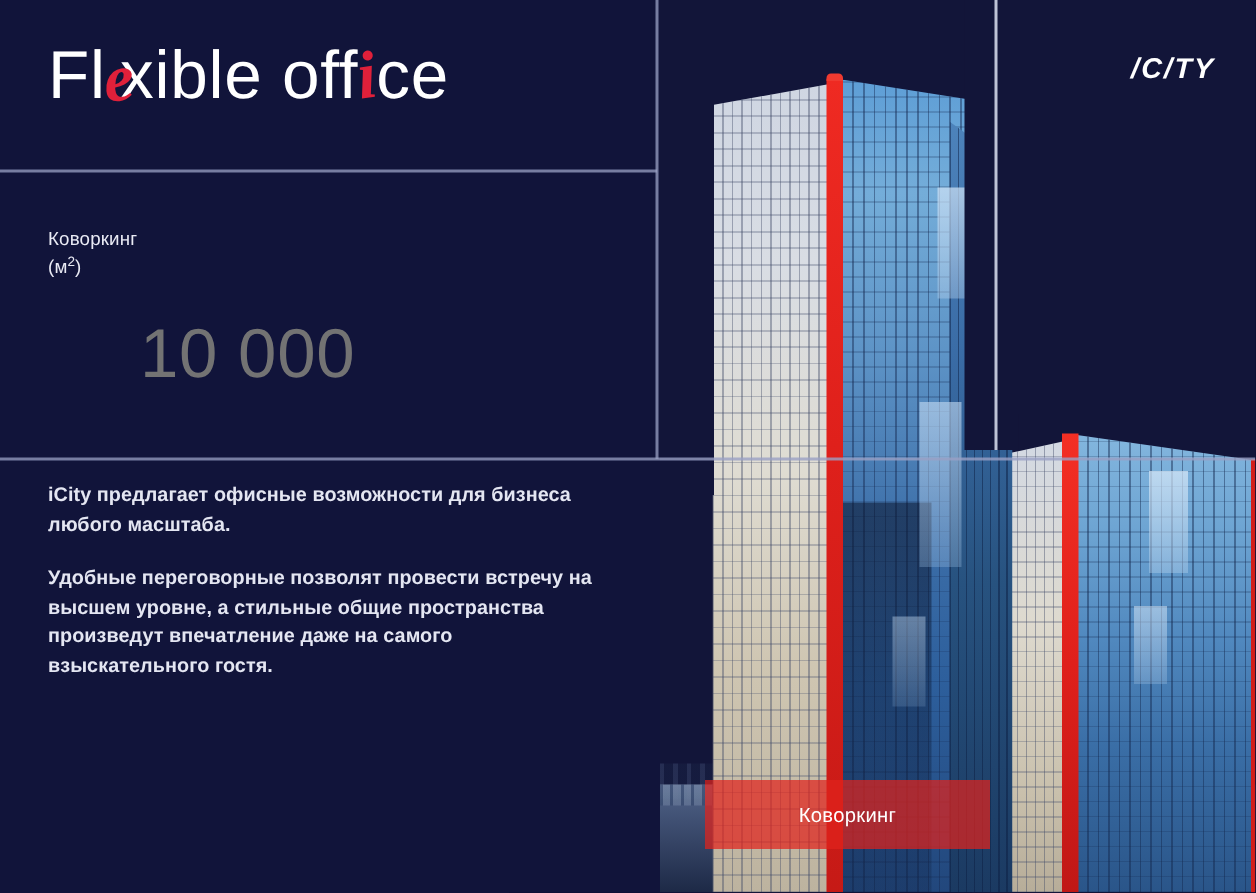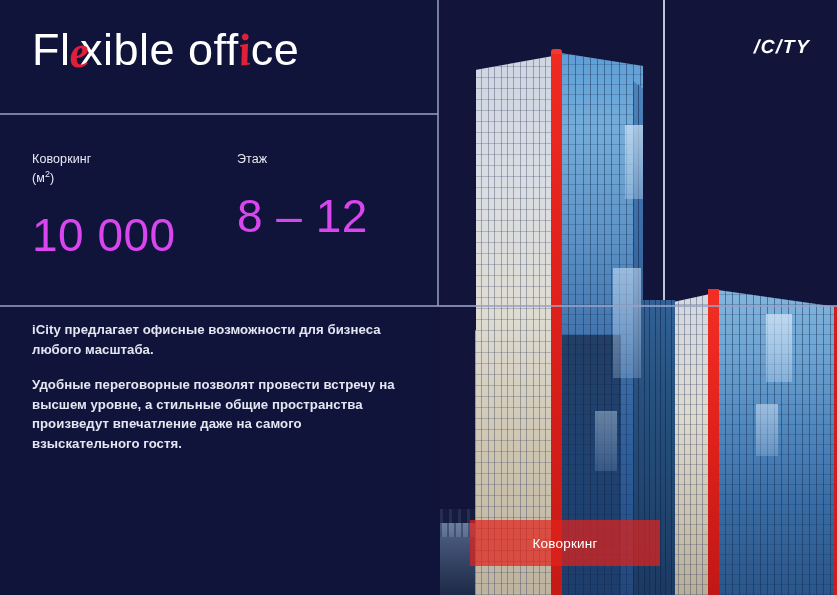--- a/index.html
+++ b/index.html
@@ -105,24 +105,25 @@
     line-height: 15px;
     color: #e9eaf4;
     font-weight: 400;
     letter-spacing: 0.1px;
   }
   .stat-label .sup { font-size: 9px; vertical-align: super; }
   .stat-value {
     margin-top: 24px;
     font-size: 46px;
     line-height: 50px;
-    color: #d946ef;
+    color: #737373;
     font-weight: 300;
     letter-spacing: 0.5px;
     white-space: nowrap;
+    text-align: right;
   }
 
   
   .copy {
     position: absolute;
     left: 32px;
     top: 320px;
     width: 372px;
   }
   .copy p {
@@ -413,24 +414,20 @@
     <div class="title-block">
       <div class="headline"><span>Fl</span><span class="red-script">e</span><span>xible off</span><span class="red-i">i</span><span>ce</span></div>
     </div>
 
     <div class="divider-h d1"></div>
 
     <div class="stats">
       <div class="stat first">
         <div class="stat-label"><span>Коворкинг</span><br><span>(м</span><span class="sup">2</span><span>)</span></div>
         <div class="stat-value">10 000</div>
-      </div>
-      <div class="stat">
-        <div class="stat-label"><span>Этаж</span></div>
-        <div class="stat-value">8 – 12</div>
       </div>
     </div>
 
     <div class="copy">
       <p>iCity предлагает офисные возможности для бизнеса любого масштаба.</p>
       <p>Удобные переговорные позволят провести встречу на высшем уровне, а стильные общие пространства произведут впечатление даже на самого взыскательного гостя.</p>
     </div>
   </div>
 
   <div class="divider-h d2"></div>

